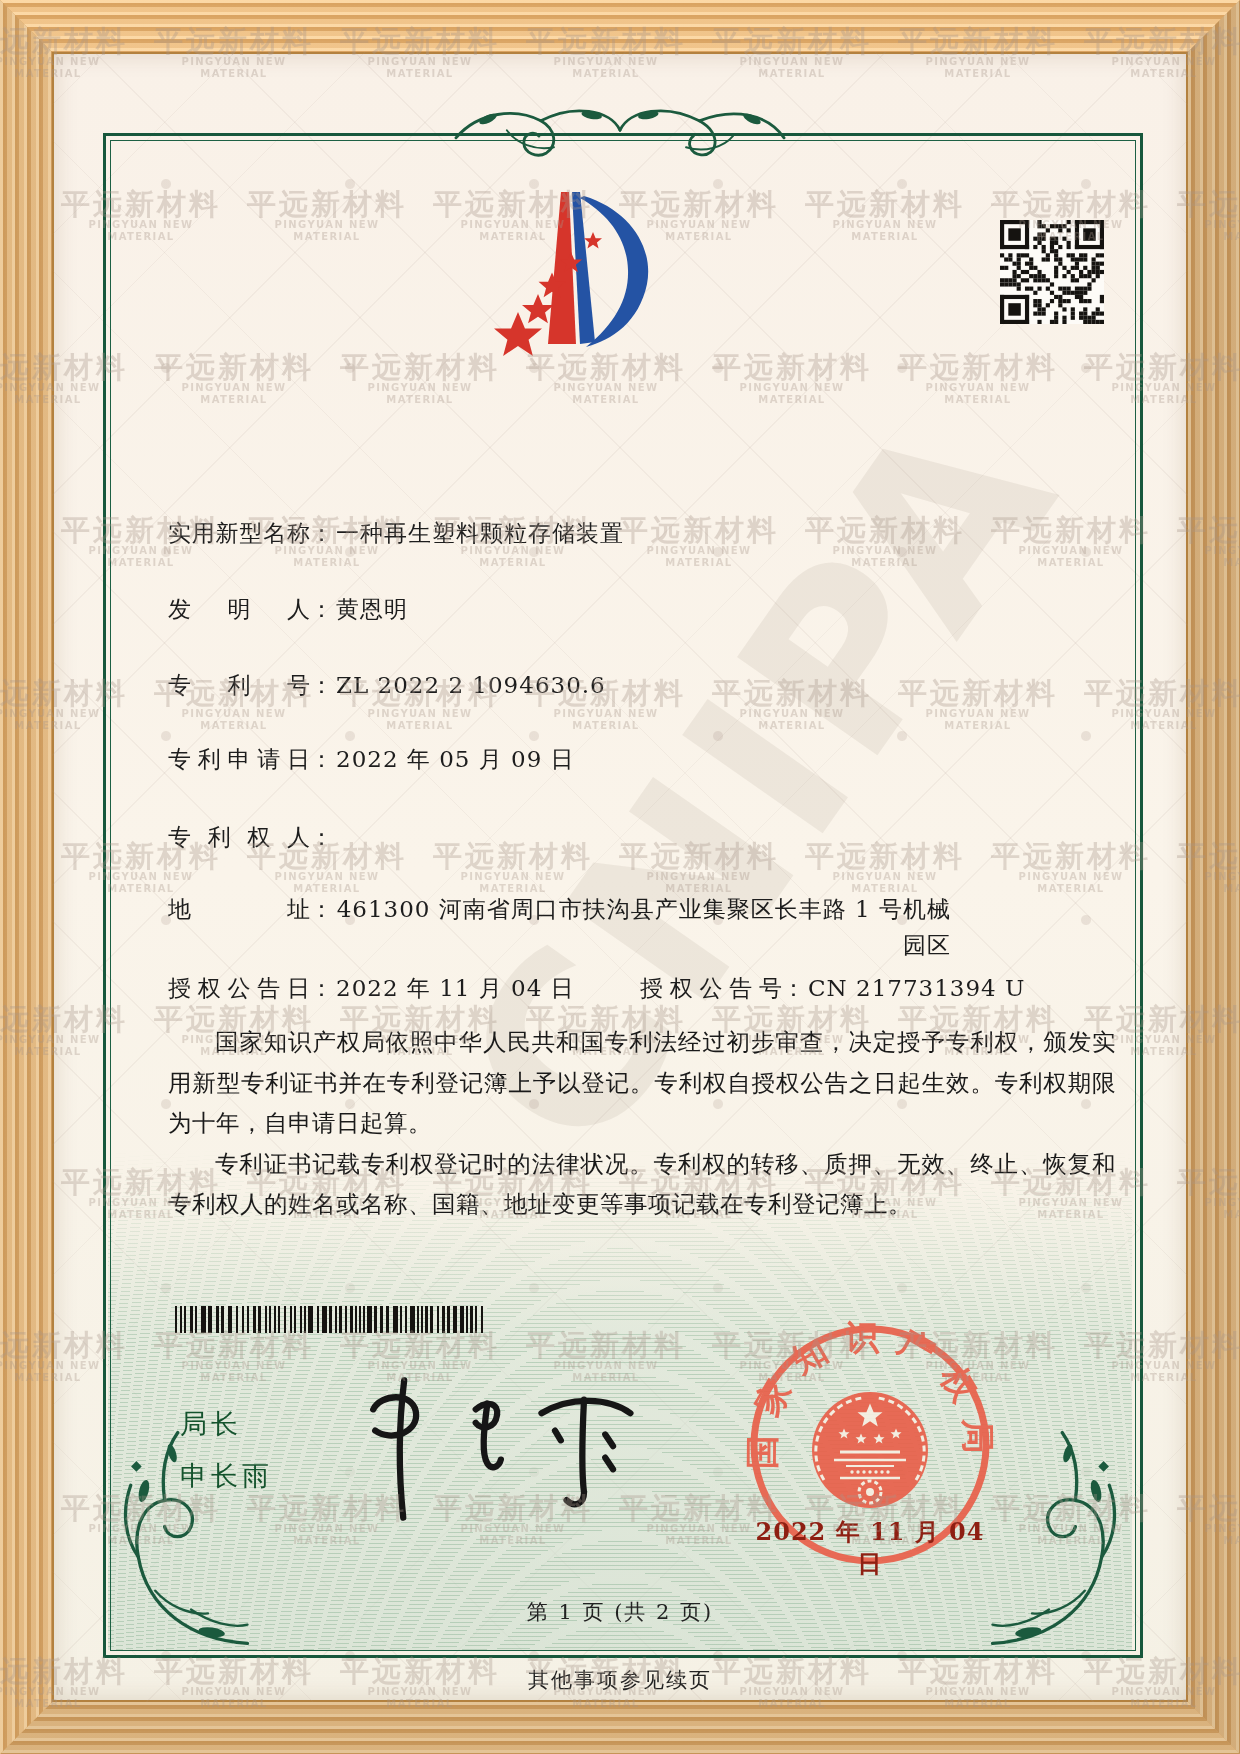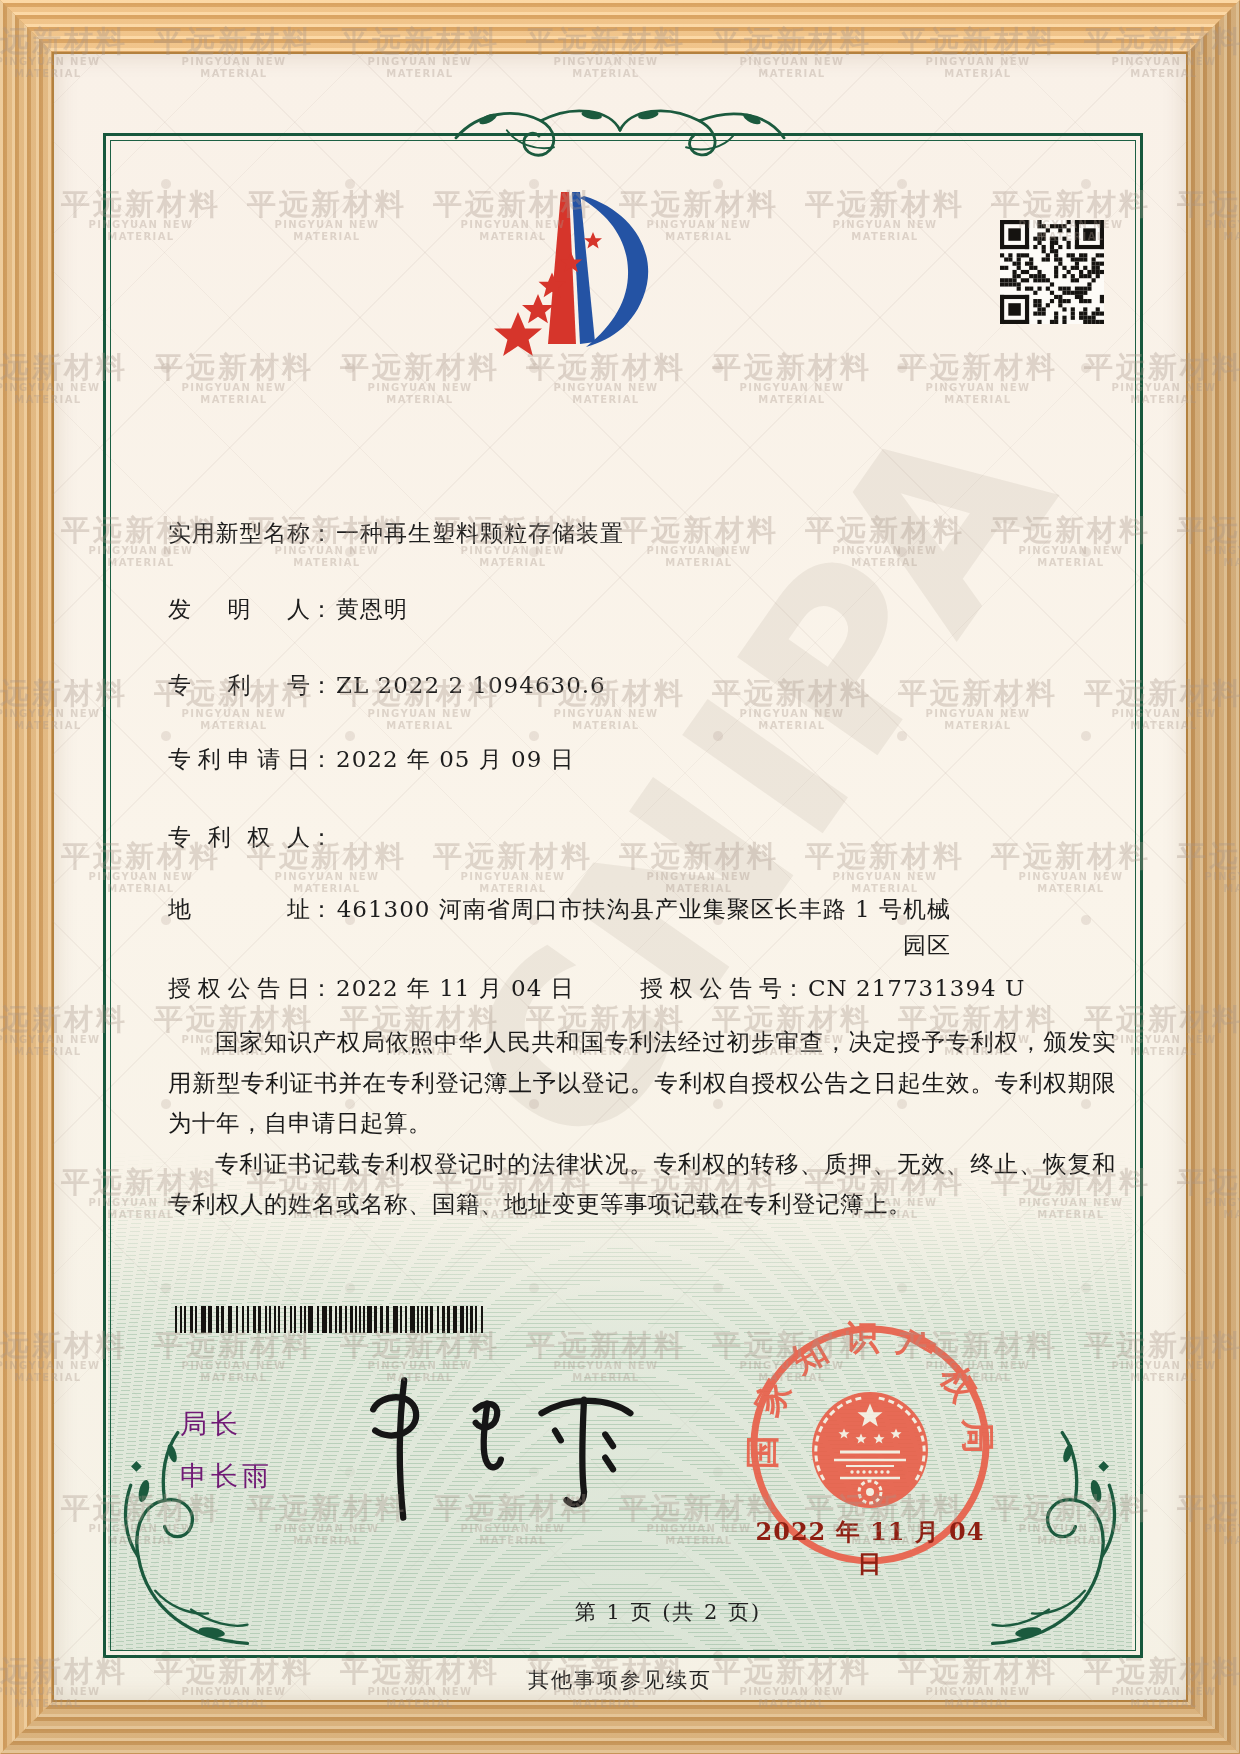--- a/index.html
+++ b/index.html
@@ -42,29 +42,29 @@
   .flabel{display:inline-block;width:142px;text-align:justify;text-align-last:justify;}
   .fcolon{display:inline-block;width:26px;}
   .fval{letter-spacing:1px;}
   .addr{width:615px;text-align:right;}
   .fgroup{display:flex;}
   .g1{width:472px;}
   .bodytxt{position:absolute;left:168px;top:1022px;width:948px;z-index:15;
         font-size:23.5px;line-height:40.5px;text-align:justify;color:#1a1a1a;letter-spacing:.5px;}
   .bodytxt p{margin:0;text-indent:2em;}
   .barcode{position:absolute;left:175px;top:1306px;z-index:15;}
-  .director{position:absolute;left:180px;z-index:15;font-size:27px;color:#701a75;letter-spacing:4px;
+  .director{position:absolute;left:180px;z-index:15;font-size:27px;color:#14532d;letter-spacing:4px;
         font-family:"DejaVu Sans","Liberation Sans",sans-serif;}
   .d1{top:1406px;} .d2{top:1458px;}
   .signature{position:absolute;left:352px;top:1368px;z-index:16;}
   .seal{position:absolute;left:745px;top:1320px;z-index:15;}
   .seal-date{position:absolute;left:752px;top:1516px;width:236px;z-index:17;text-align:center;
         font-size:24px;font-weight:600;letter-spacing:1px;color:#8e1f12;}
   .pgfoot{position:absolute;left:103px;top:1598px;width:1034px;z-index:15;text-align:center;
-        font-size:21px;letter-spacing:2px;color:#222;padding-left:48px;}
+        font-size:21px;letter-spacing:2px;color:#222;}
   .note{position:absolute;left:103px;top:1666px;width:1034px;z-index:15;text-align:center;
         font-size:21px;letter-spacing:2px;color:#222;}
   
   .wood{position:absolute;z-index:30;pointer-events:none;}
   .wood-h{left:0;width:1240px;height:52px;
       background:#d9a768 repeating-linear-gradient(180deg,rgba(255,235,200,.55) 0 3px,rgba(156,100,40,.18) 3px 5px,rgba(120,70,20,.10) 5px 7px,rgba(255,240,210,.25) 7px 12px);}
   .wood-v{top:0;width:52px;height:1754px;
       background:#d9a768 repeating-linear-gradient(90deg,rgba(255,235,200,.55) 0 3px,rgba(156,100,40,.18) 3px 5px,rgba(120,70,20,.10) 5px 7px,rgba(255,240,210,.25) 7px 12px);}
   .wood-top{top:0;clip-path:polygon(0 0,1240px 0,1188px 52px,52px 52px);filter:brightness(1.06);}
   .wood-bottom{top:1702px;clip-path:polygon(52px 0,1188px 0,1240px 52px,0 52px);filter:brightness(.96);}

